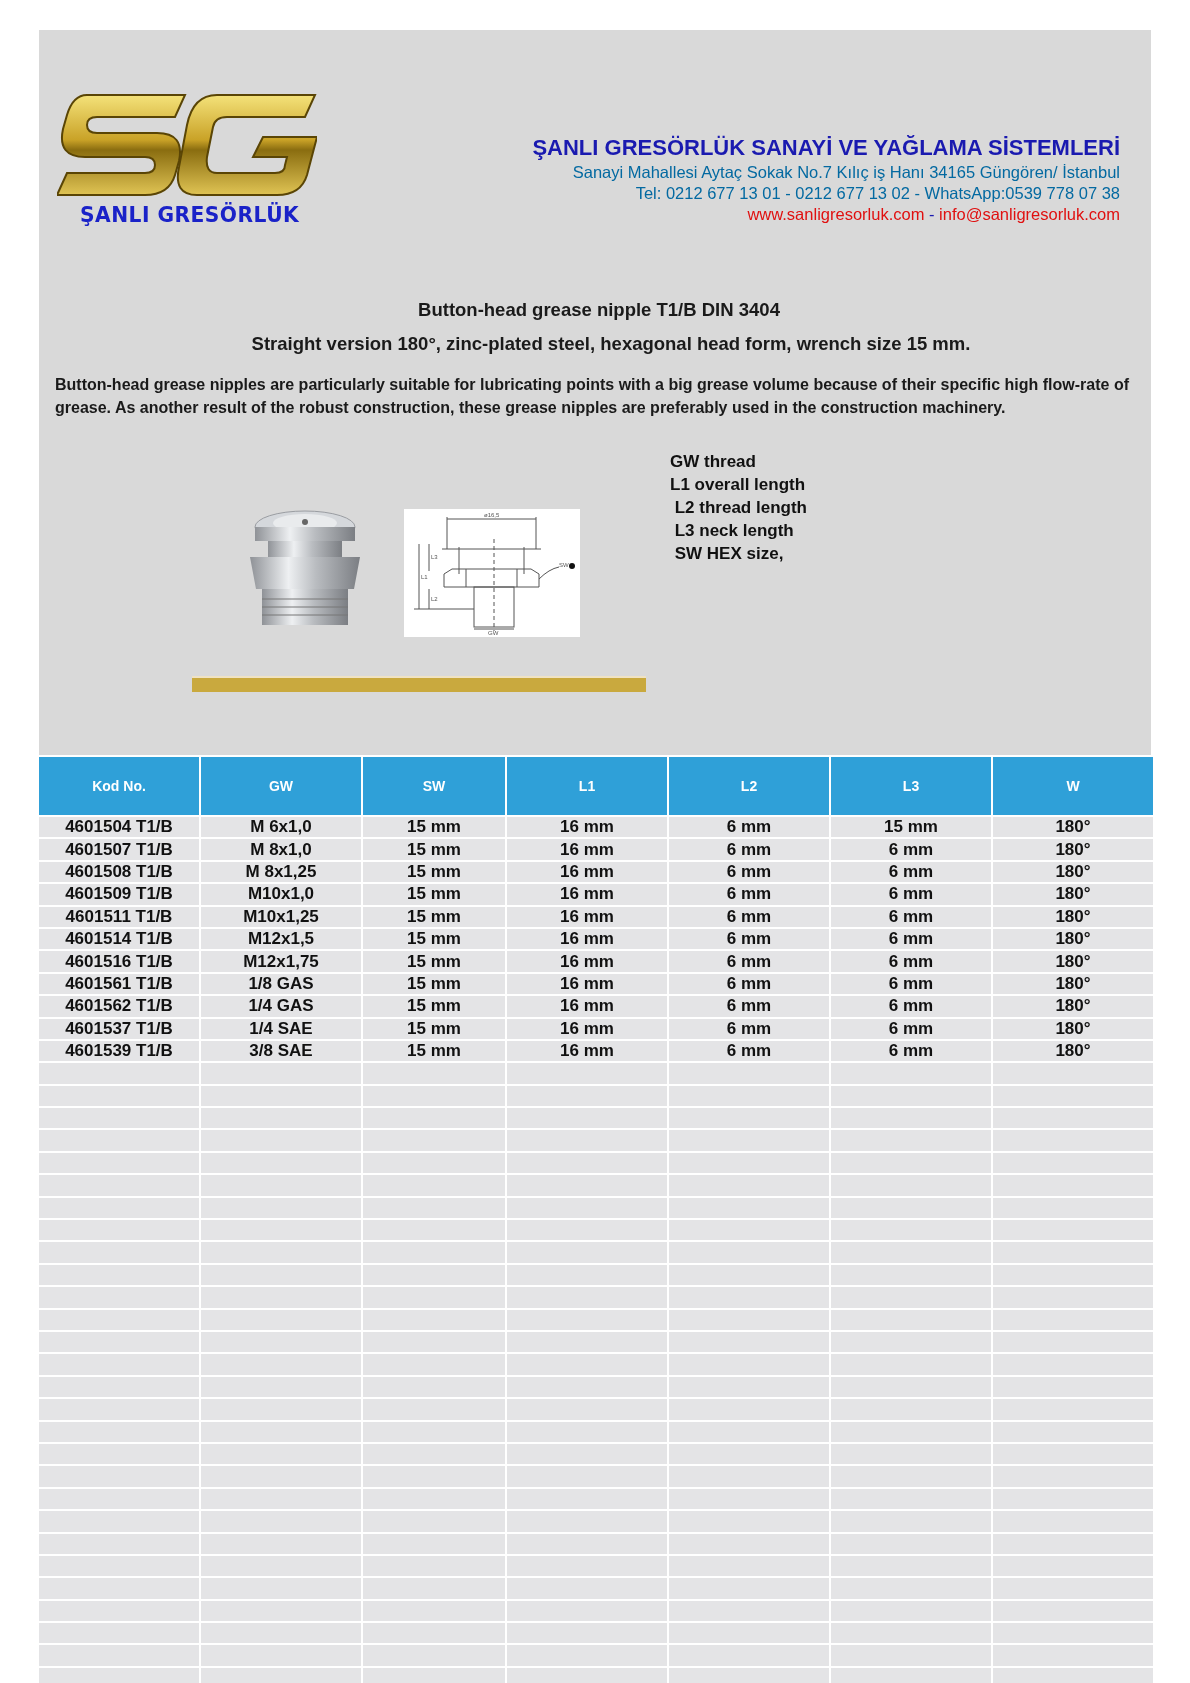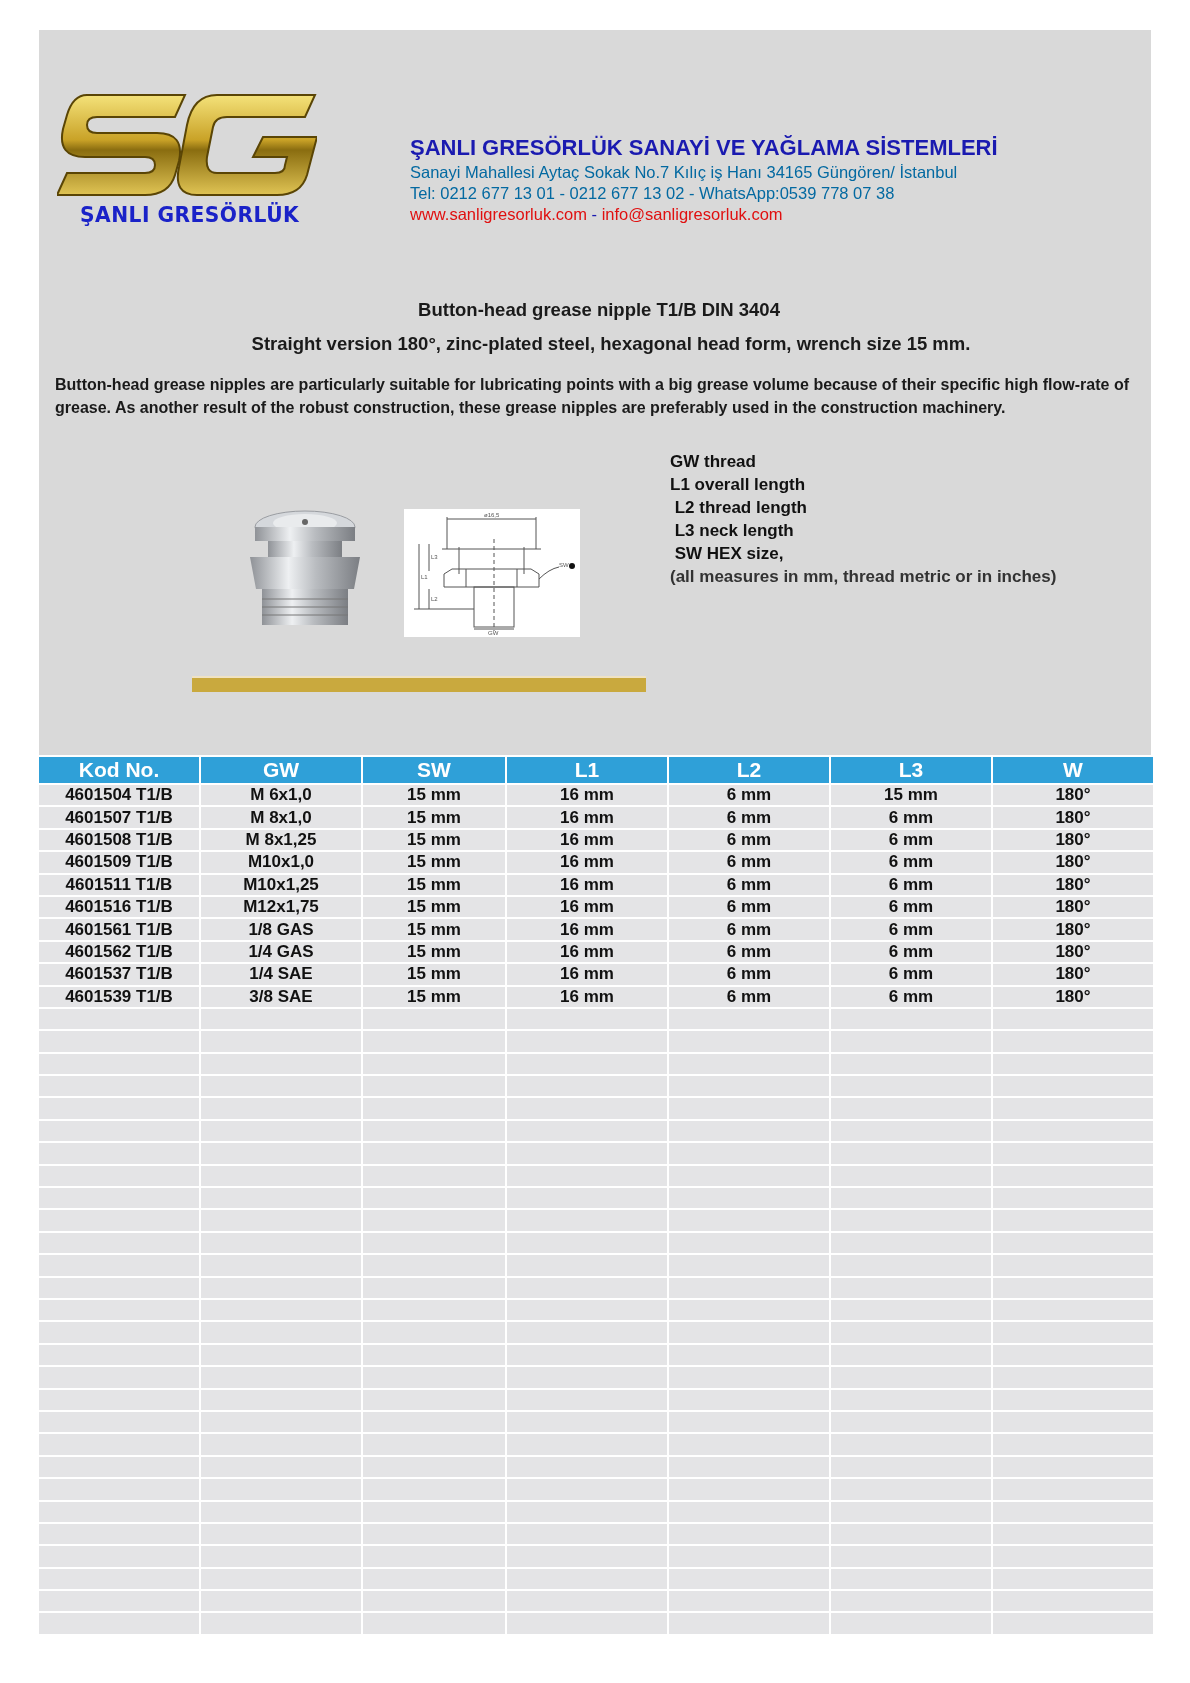--- a/index.html
+++ b/index.html
@@ -5,21 +5,21 @@
   html, body { margin:0; padding:0; background:#ffffff; }
   body { width:1190px; height:1683px; position:relative; overflow:hidden;
          font-family:"Liberation Sans", sans-serif; }
   .panel { position:absolute; left:39px; top:30px; width:1112px; height:725px; background:#d9d9d9; }
   
   .logo { position:absolute; left:57px; top:93px; width:260px; height:140px; }
   .logo-text { position:absolute; left:80px; top:202px; font-size:22px; font-weight:bold;
                color:#1a22c8; letter-spacing:0.5px; transform:scaleX(0.92); transform-origin:left;
                font-family:"DejaVu Sans", sans-serif; }
   
-  .company { position:absolute; left:410px; top:134px; width:700px; text-align:left; }
+  .company { position:absolute; left:420px; top:134px; width:700px; text-align:right; }
   .company .name { font-size:22px; font-weight:bold; color:#1a1ab0; line-height:28px; }
   .company .line { font-size:16.5px; color:#0369a1; line-height:21px; }
   .company .web { font-size:16.5px; line-height:21px; color:#e01010; }
   .company .web .sep { color:#1a1ab0; }
   
   .title1 { position:absolute; left:39px; width:1120px; top:299px; text-align:center;
             font-size:18.5px; font-weight:bold; color:#1a1a1a; }
   .title2 { position:absolute; left:39px; width:1144px; top:333px; text-align:center;
             font-size:18.5px; font-weight:bold; color:#1a1a1a; }
   .desc { position:absolute; left:55px; width:1080px; top:373px; 
@@ -29,22 +29,22 @@
             color:#111; line-height:23px; }
   .legend .note { color:#333; }
   
   .photo { position:absolute; left:250px; top:505px; width:115px; height:125px; }
   .drawing { position:absolute; left:404px; top:509px; width:176px; height:128px; background:#fff; }
   .goldbar { position:absolute; left:192px; top:676px; width:454px; height:14px; background:#c9a93e;
              border-top:2px solid #efe2c4; }
   
   table.spec { position:absolute; left:39px; top:757px; width:1112px; border-collapse:separate;
                border-spacing:2px 2px; margin:-2px; table-layout:fixed; }
-  table.spec th { background:#2fa0d8; color:#fff; font-size:21px; font-weight:bold; height:26px;
-                  padding:0; text-align:center; }
+  table.spec th { background:#2fa0d8; color:#fff; font-size:14px; font-weight:bold; height:26px;
+                  padding:16px; text-align:center; }
   table.spec td { background:#e4e4e6; color:#111; font-size:17px; font-weight:bold; height:20.4px;
                   padding:0; text-align:center; line-height:20px; }
 </style>
 </head>
 <body>
 
 <div class="panel"></div>
 
 <svg class="logo" viewBox="0 0 260 140">
   <defs>
@@ -124,21 +124,20 @@
     <text x="84" y="126" font-size="6" fill="#555" font-family="Liberation Sans, sans-serif">GW</text>
   </svg>
 </div>
 
 <div class="legend">
   <div style="white-space:pre">GW thread</div>
   <div style="white-space:pre">L1 overall length</div>
   <div style="white-space:pre"> L2 thread length</div>
   <div style="white-space:pre"> L3 neck length</div>
   <div style="white-space:pre"> SW HEX size,</div>
-  <div class="note">(all measures in mm, thread metric or in inches)</div>
 </div>
 
 <div class="goldbar"></div>
 
 <table class="spec">
   <colgroup>
     <col style="width:160px">
       <col style="width:160px">
       <col style="width:142px">
     <col style="width:160px">
@@ -197,20 +196,29 @@
       <tr>
         <td>4601511 T1/B</td>
         <td>M10x1,25</td>
         <td>15 mm</td>
         <td>16 mm</td>
         <td>6 mm</td>
         <td>6 mm</td>
         <td>180°</td>
       </tr>
       <tr>
+        <td>4601514 T1/B</td>
+        <td>M12x1,5</td>
+        <td>15 mm</td>
+        <td>16 mm</td>
+        <td>6 mm</td>
+        <td>6 mm</td>
+        <td>180°</td>
+      </tr>
+      <tr>
         <td>4601516 T1/B</td>
         <td>M12x1,75</td>
         <td>15 mm</td>
         <td>16 mm</td>
         <td>6 mm</td>
         <td>6 mm</td>
         <td>180°</td>
       </tr>
       <tr>
         <td>4601561 T1/B</td>

